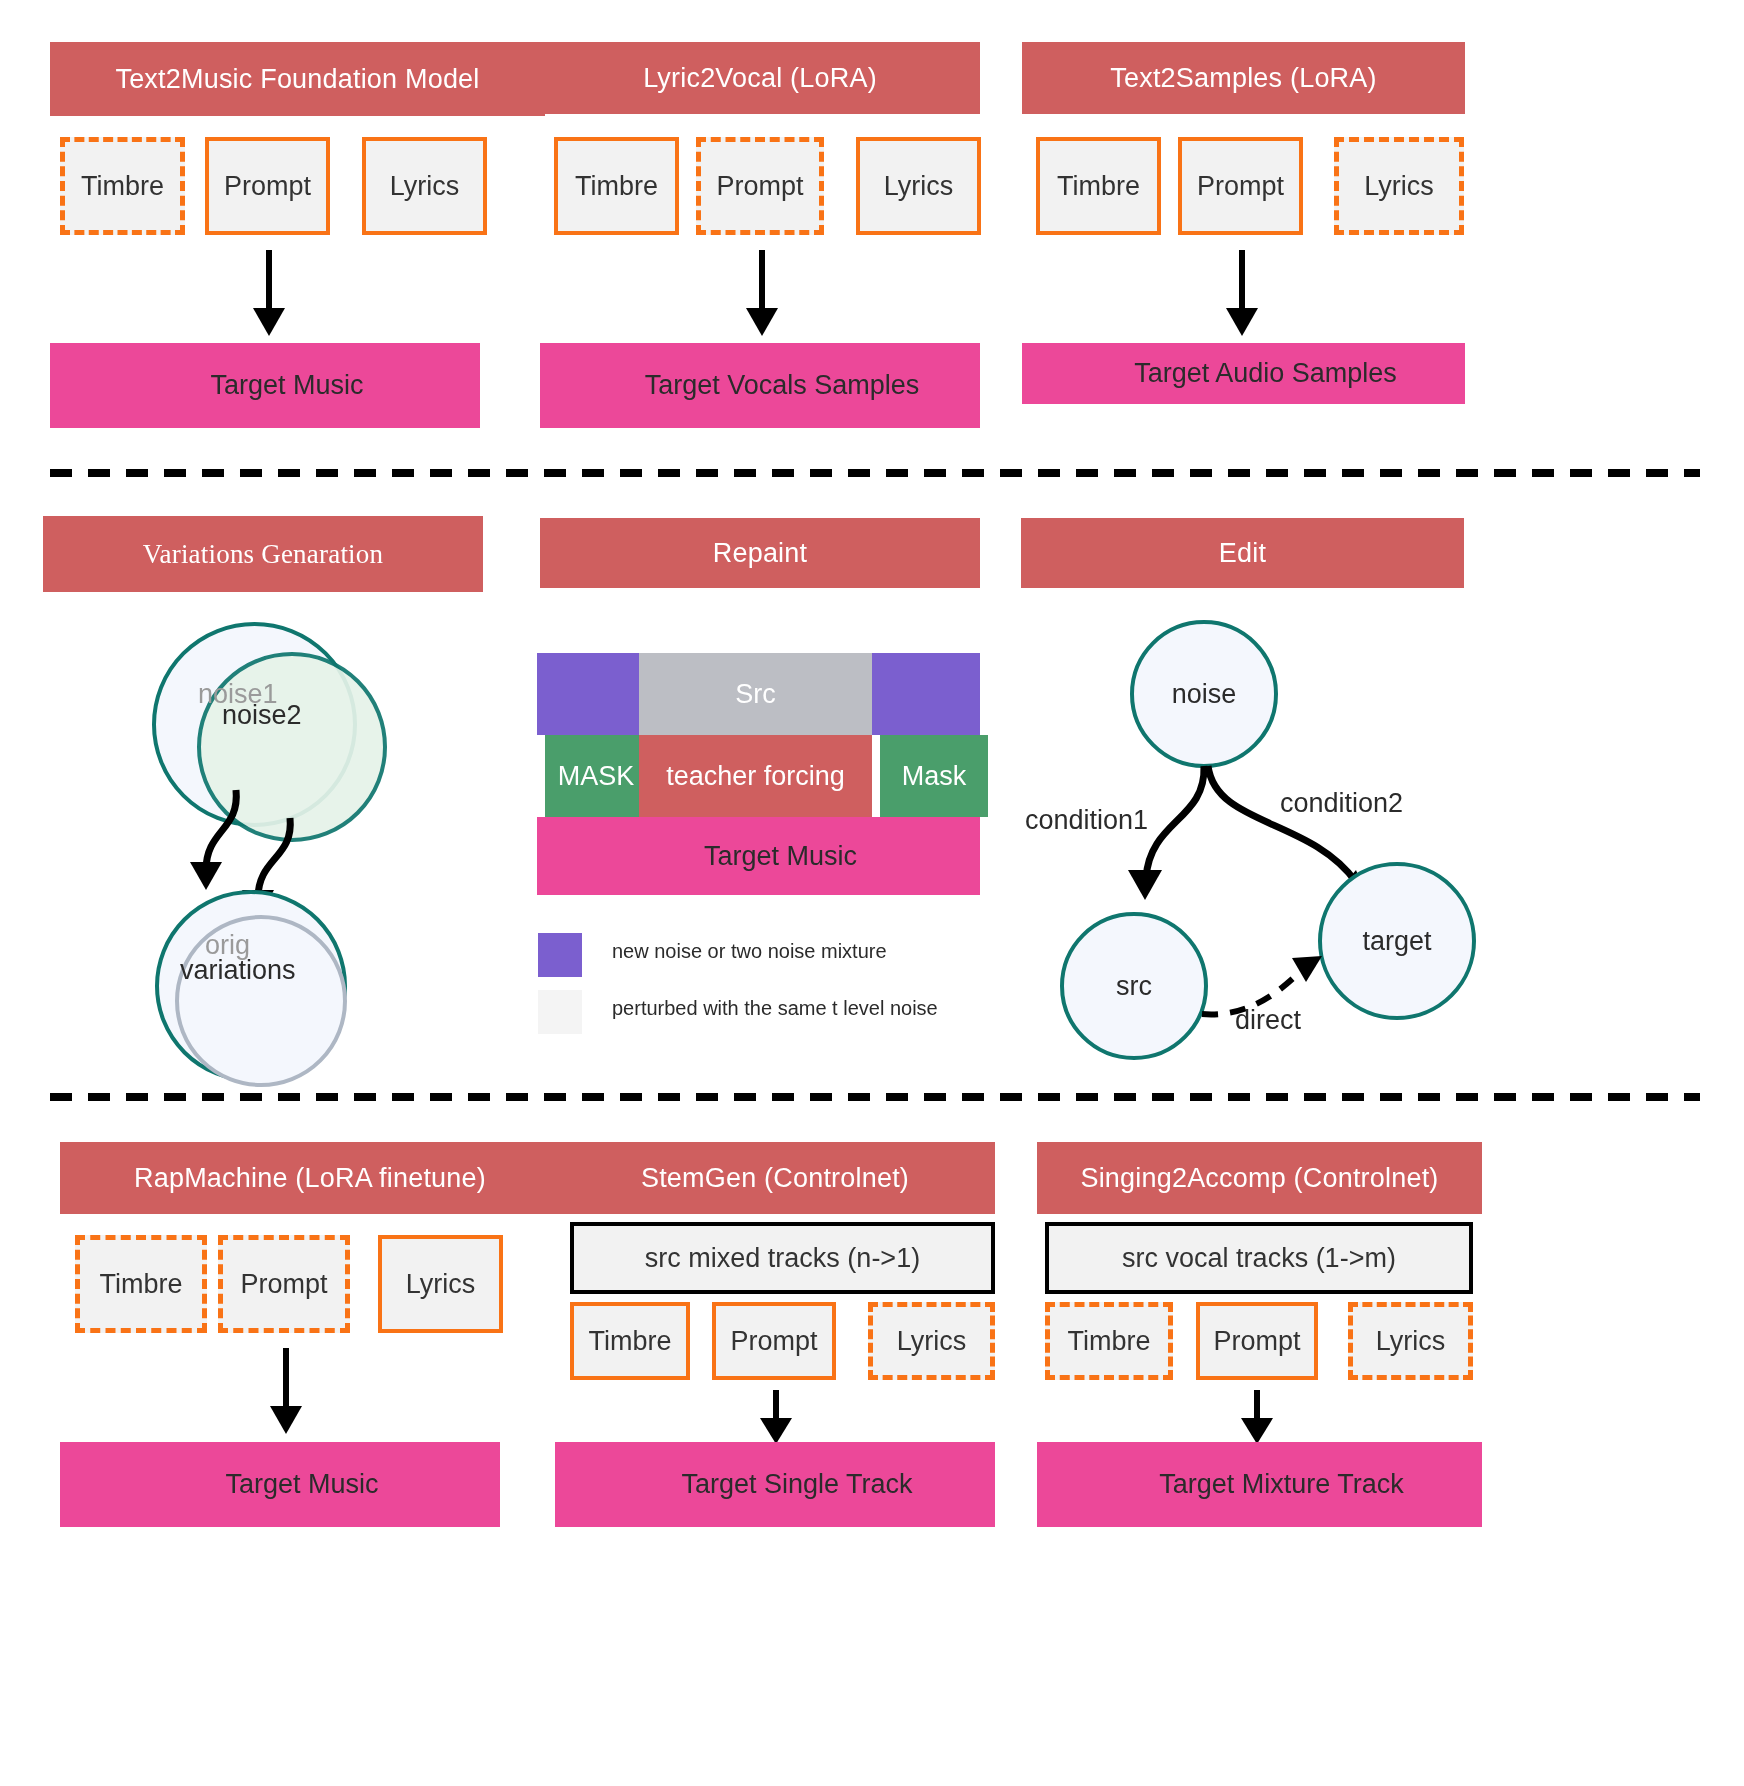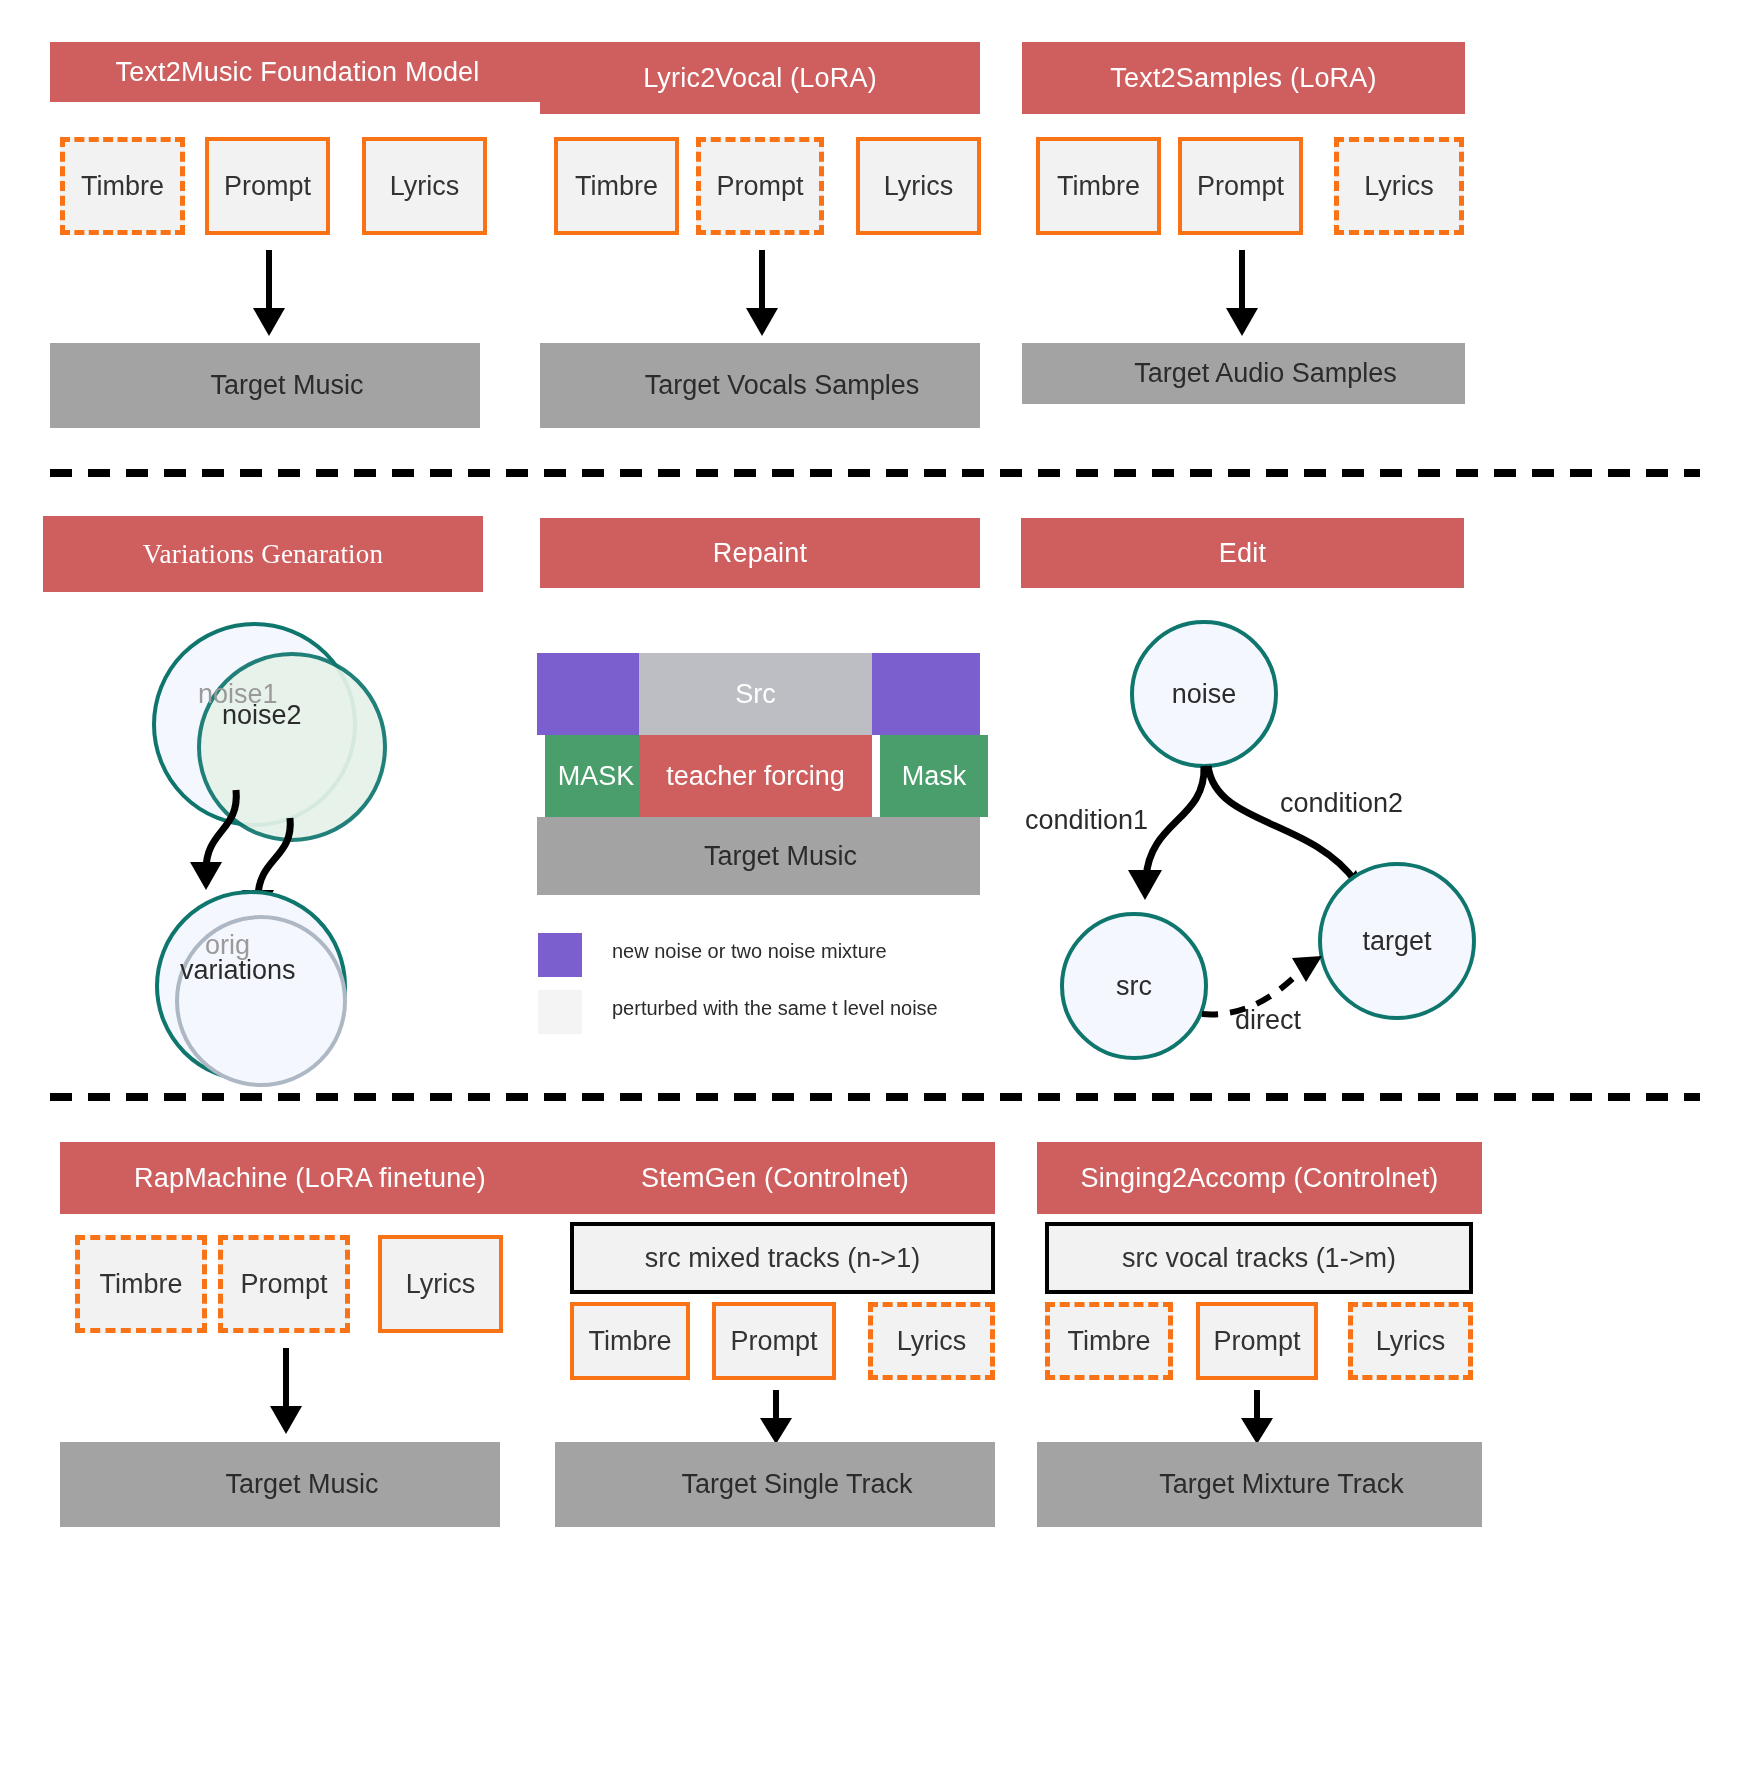--- a/index.html
+++ b/index.html
@@ -19,21 +19,21 @@
     background:#f2f2f2;display:flex;align-items:center;justify-content:center;
     font-size:27px;color:#333;border:4px solid #f97316;
   }
   .iobox.dashed{border-style:dashed;border-width:5px;}
   .wide{
     background:#f2f2f2;display:flex;align-items:center;justify-content:center;
     font-size:27px;color:#333;border:4px solid #000;
   }
   
   .target{
-    background:#a3a3a3;display:flex;align-items:center;justify-content:center;
+    background:#ec4899;display:flex;align-items:center;justify-content:center;
     font-size:27px;color:#2b2b2b;padding-left:44px;
   }
   
   .cellp{background:#7b5fcf;}
   .cellg{background:#bcbec4;color:#fff;display:flex;align-items:center;justify-content:center;font-size:27px;}
   .cellgr{background:#4a9e6b;color:#fff;display:flex;align-items:center;justify-content:center;font-size:27px;margin-left:8px;}
   .cellr{background:#cf5f5f;color:#fff;display:flex;align-items:center;justify-content:center;font-size:27px;}
   
   .lgsw{width:44px;height:44px;}
   .lgtx{font-size:20px;color:#2b2b2b;}
@@ -41,21 +41,21 @@
   .circ{border-radius:50%;border:4px solid #0f766e;display:flex;align-items:center;justify-content:center;font-size:27px;}
   .cblue{background:#f4f7fd;}
   .cgreen{background:#e6f3e9;}
   .ctext{position:absolute;font-size:27px;}
   .muted{color:#9a9a9a;}
   svg{overflow:visible;}
 </style>
 </head>
 <body>
 
-<div class="abs hdr" style="left:50px;top:42px;width:495px;height:60px;">Text2Music Foundation Model</div>
+<div class="abs hdr" style="left:50px;top:42px;width:495px;height:74px;">Text2Music Foundation Model</div>
 
 <div class="abs iobox dashed" style="left:60px;top:137px;width:125px;height:98px;">Timbre</div>
 <div class="abs iobox" style="left:205px;top:137px;width:125px;height:98px;">Prompt</div>
 <div class="abs iobox" style="left:362px;top:137px;width:125px;height:98px;">Lyrics</div>
 
 <svg class="abs" style="left:245px;top:250px;" width="60" height="90">
   <line x1="24" y1="0" x2="24" y2="68" stroke="#000" stroke-width="6"></line>
   <polygon points="24,86 8,58 40,58" fill="#000"></polygon>
 </svg>
 

